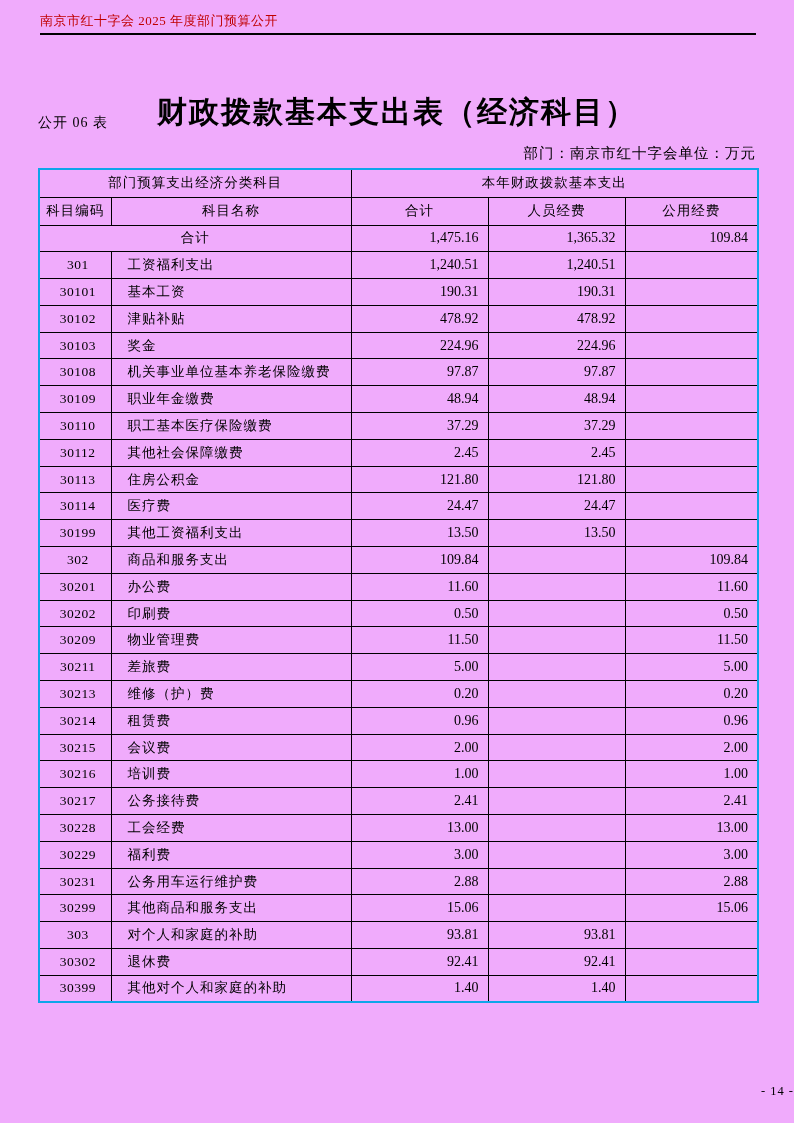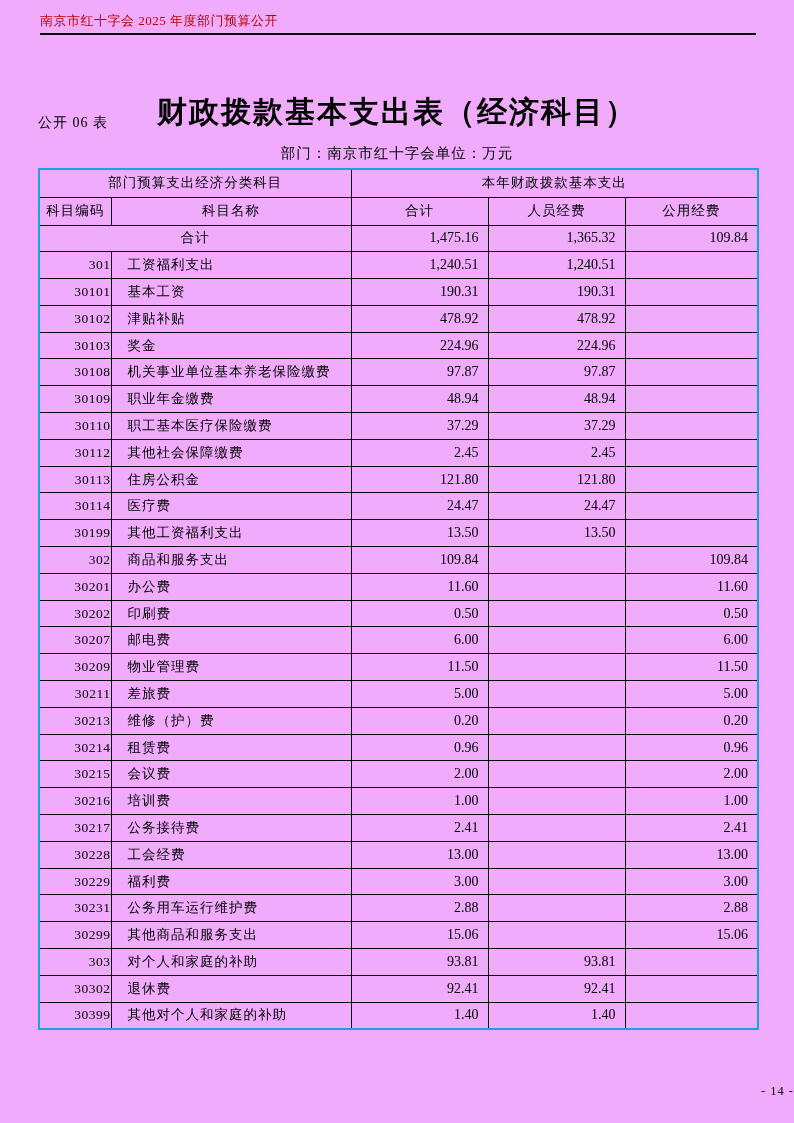--- a/index.html
+++ b/index.html
@@ -45,21 +45,21 @@
     font-size: 30px;
     font-weight: bold;
     letter-spacing: 2px;
   }
   .meta-row {
     position: absolute;
     left: 38px;
     right: 38px;
     top: 144px;
     display: flex;
-    justify-content: center;
+    justify-content: flex-end;
     font-size: 14.5px;
     letter-spacing: 1px;
   }
   
   table.budget {
     position: absolute;
     left: 38px;
     top: 168px;
     border-collapse: collapse;
     border: 2px solid #0ea5e9;
@@ -70,21 +70,21 @@
   table.budget th, table.budget td {
     border: 1px solid #000000;
     overflow: hidden;
     white-space: nowrap;
     vertical-align: middle;
     font-weight: normal;
   }
   table.budget thead tr { height: 28px; }
   table.budget tbody tr { height: 26.8px; }
   th.center, td.center { text-align: center; letter-spacing: 1px; }
-  td.code { text-align: right; padding-left: 5px; letter-spacing: 0.5px; font-size: 13.5px; }
+  td.code { text-align: center; padding-left: 5px; letter-spacing: 0.5px; font-size: 13.5px; }
   td.name { text-align: left; padding-left: 16px; letter-spacing: 1px; }
   td.num  { text-align: right; padding-right: 9px; font-size: 14px; }
   .page-footer {
     position: absolute;
     left: 0;
     top: 1084px;
     width: 100%;
     text-align: right;
     font-size: 12.5px;
     letter-spacing: 1px;
@@ -228,27 +228,20 @@
           <td class="num">11.60</td>
         </tr>
         <tr>
           <td class="code">30202</td>
           <td class="name">印刷费</td>
           <td class="num">0.50</td>
           <td class="num"></td>
           <td class="num">0.50</td>
         </tr>
         <tr>
-          <td class="code">30207</td>
-          <td class="name">邮电费</td>
-          <td class="num">6.00</td>
-          <td class="num"></td>
-          <td class="num">6.00</td>
-        </tr>
-        <tr>
           <td class="code">30209</td>
           <td class="name">物业管理费</td>
           <td class="num">11.50</td>
           <td class="num"></td>
           <td class="num">11.50</td>
         </tr>
         <tr>
           <td class="code">30211</td>
           <td class="name">差旅费</td>
           <td class="num">5.00</td>

